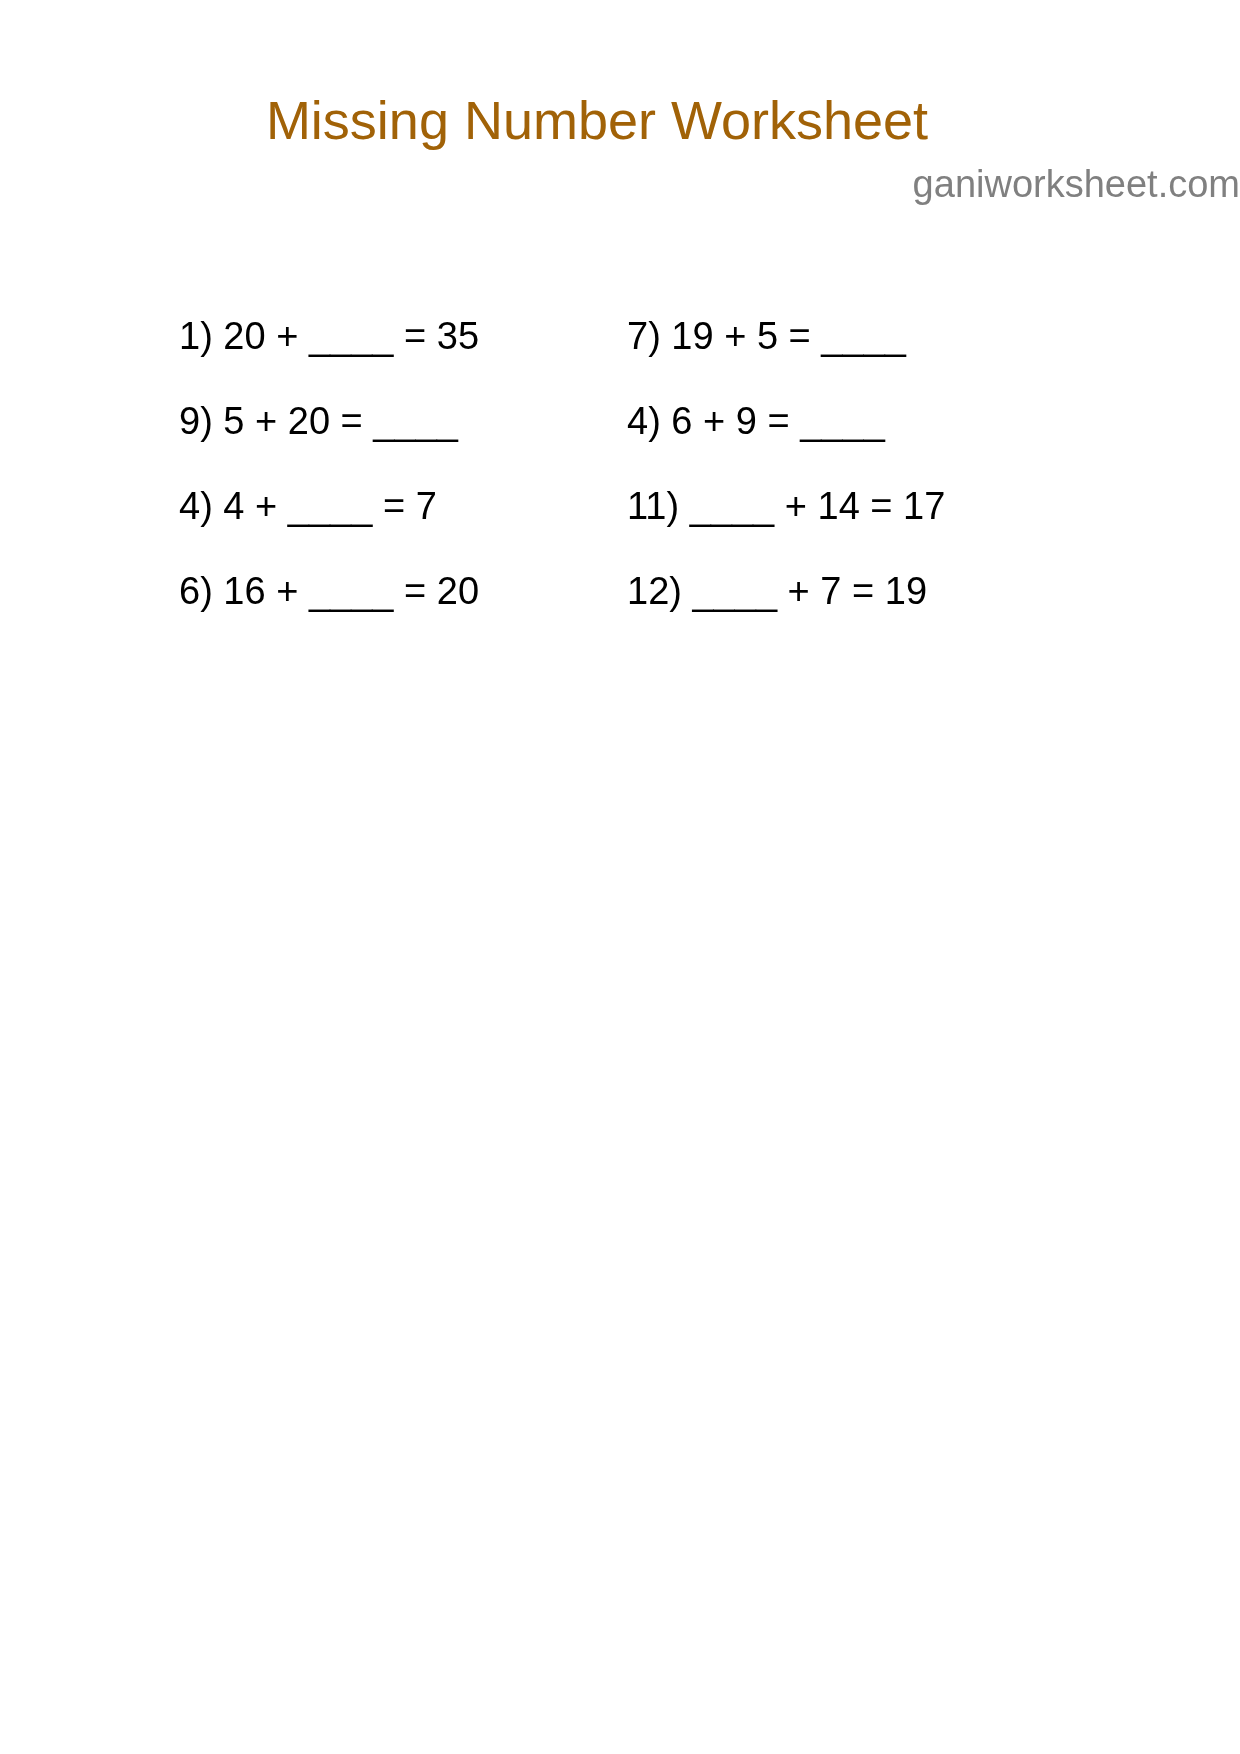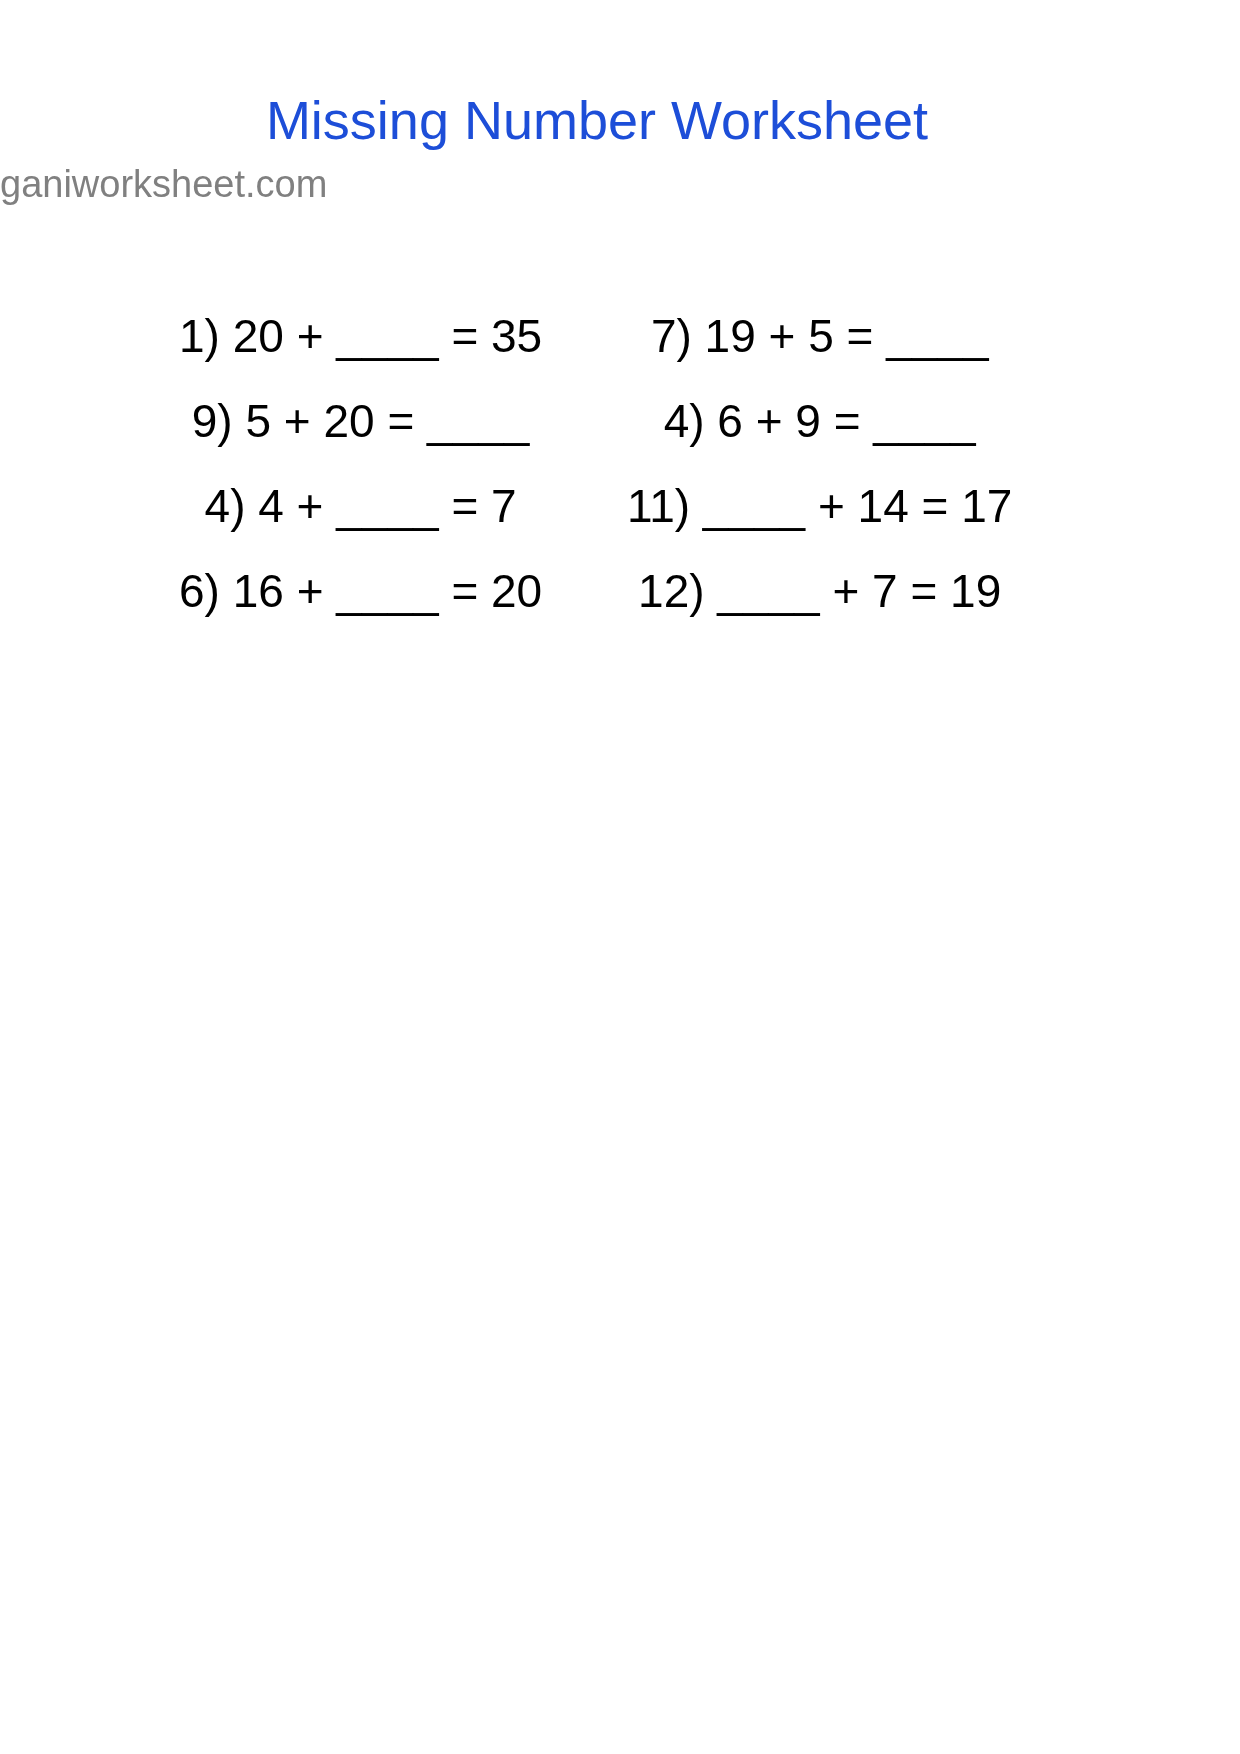--- a/index.html
+++ b/index.html
@@ -3,31 +3,31 @@
 <meta charset="utf-8">
 <style>
   html, body { margin: 0; padding: 0; }
   body {
     width: 1240px; height: 1754px; background: #ffffff;
     position: relative; overflow: hidden;
     font-family: "Liberation Sans", sans-serif; color: #000;
   }
   .title {
     position: absolute; left: 0; width: 1194px; top: 88px;
-    text-align: center; font-size: 54px; line-height: 64px; color: #1d4ed8;
+    text-align: center; font-size: 54px; line-height: 64px; color: #a16207;
   }
   .subtitle {
     position: absolute; left: 0; width: 1240px; top: 162px;
-    text-align: left; font-size: 38px; line-height: 44px; color: #808080;
+    text-align: right; font-size: 38px; line-height: 44px; color: #808080;
   }
   .col { position: absolute; top: 314px; }
   .col.left { left: 179px; }
   .col.right { left: 627px; }
   .problem {
-    height: 85px; font-size: 46px; line-height: 44px; white-space: pre; text-align: center;
+    height: 85px; font-size: 38px; line-height: 44px; white-space: pre;
   }
 </style>
 </head>
 <body>
 
 <div class="title">Missing Number Worksheet</div>
 <div class="subtitle">ganiworksheet.com</div>
 
 <div class="col left">
   <div class="problem">1) 20 + ____ = 35</div>

